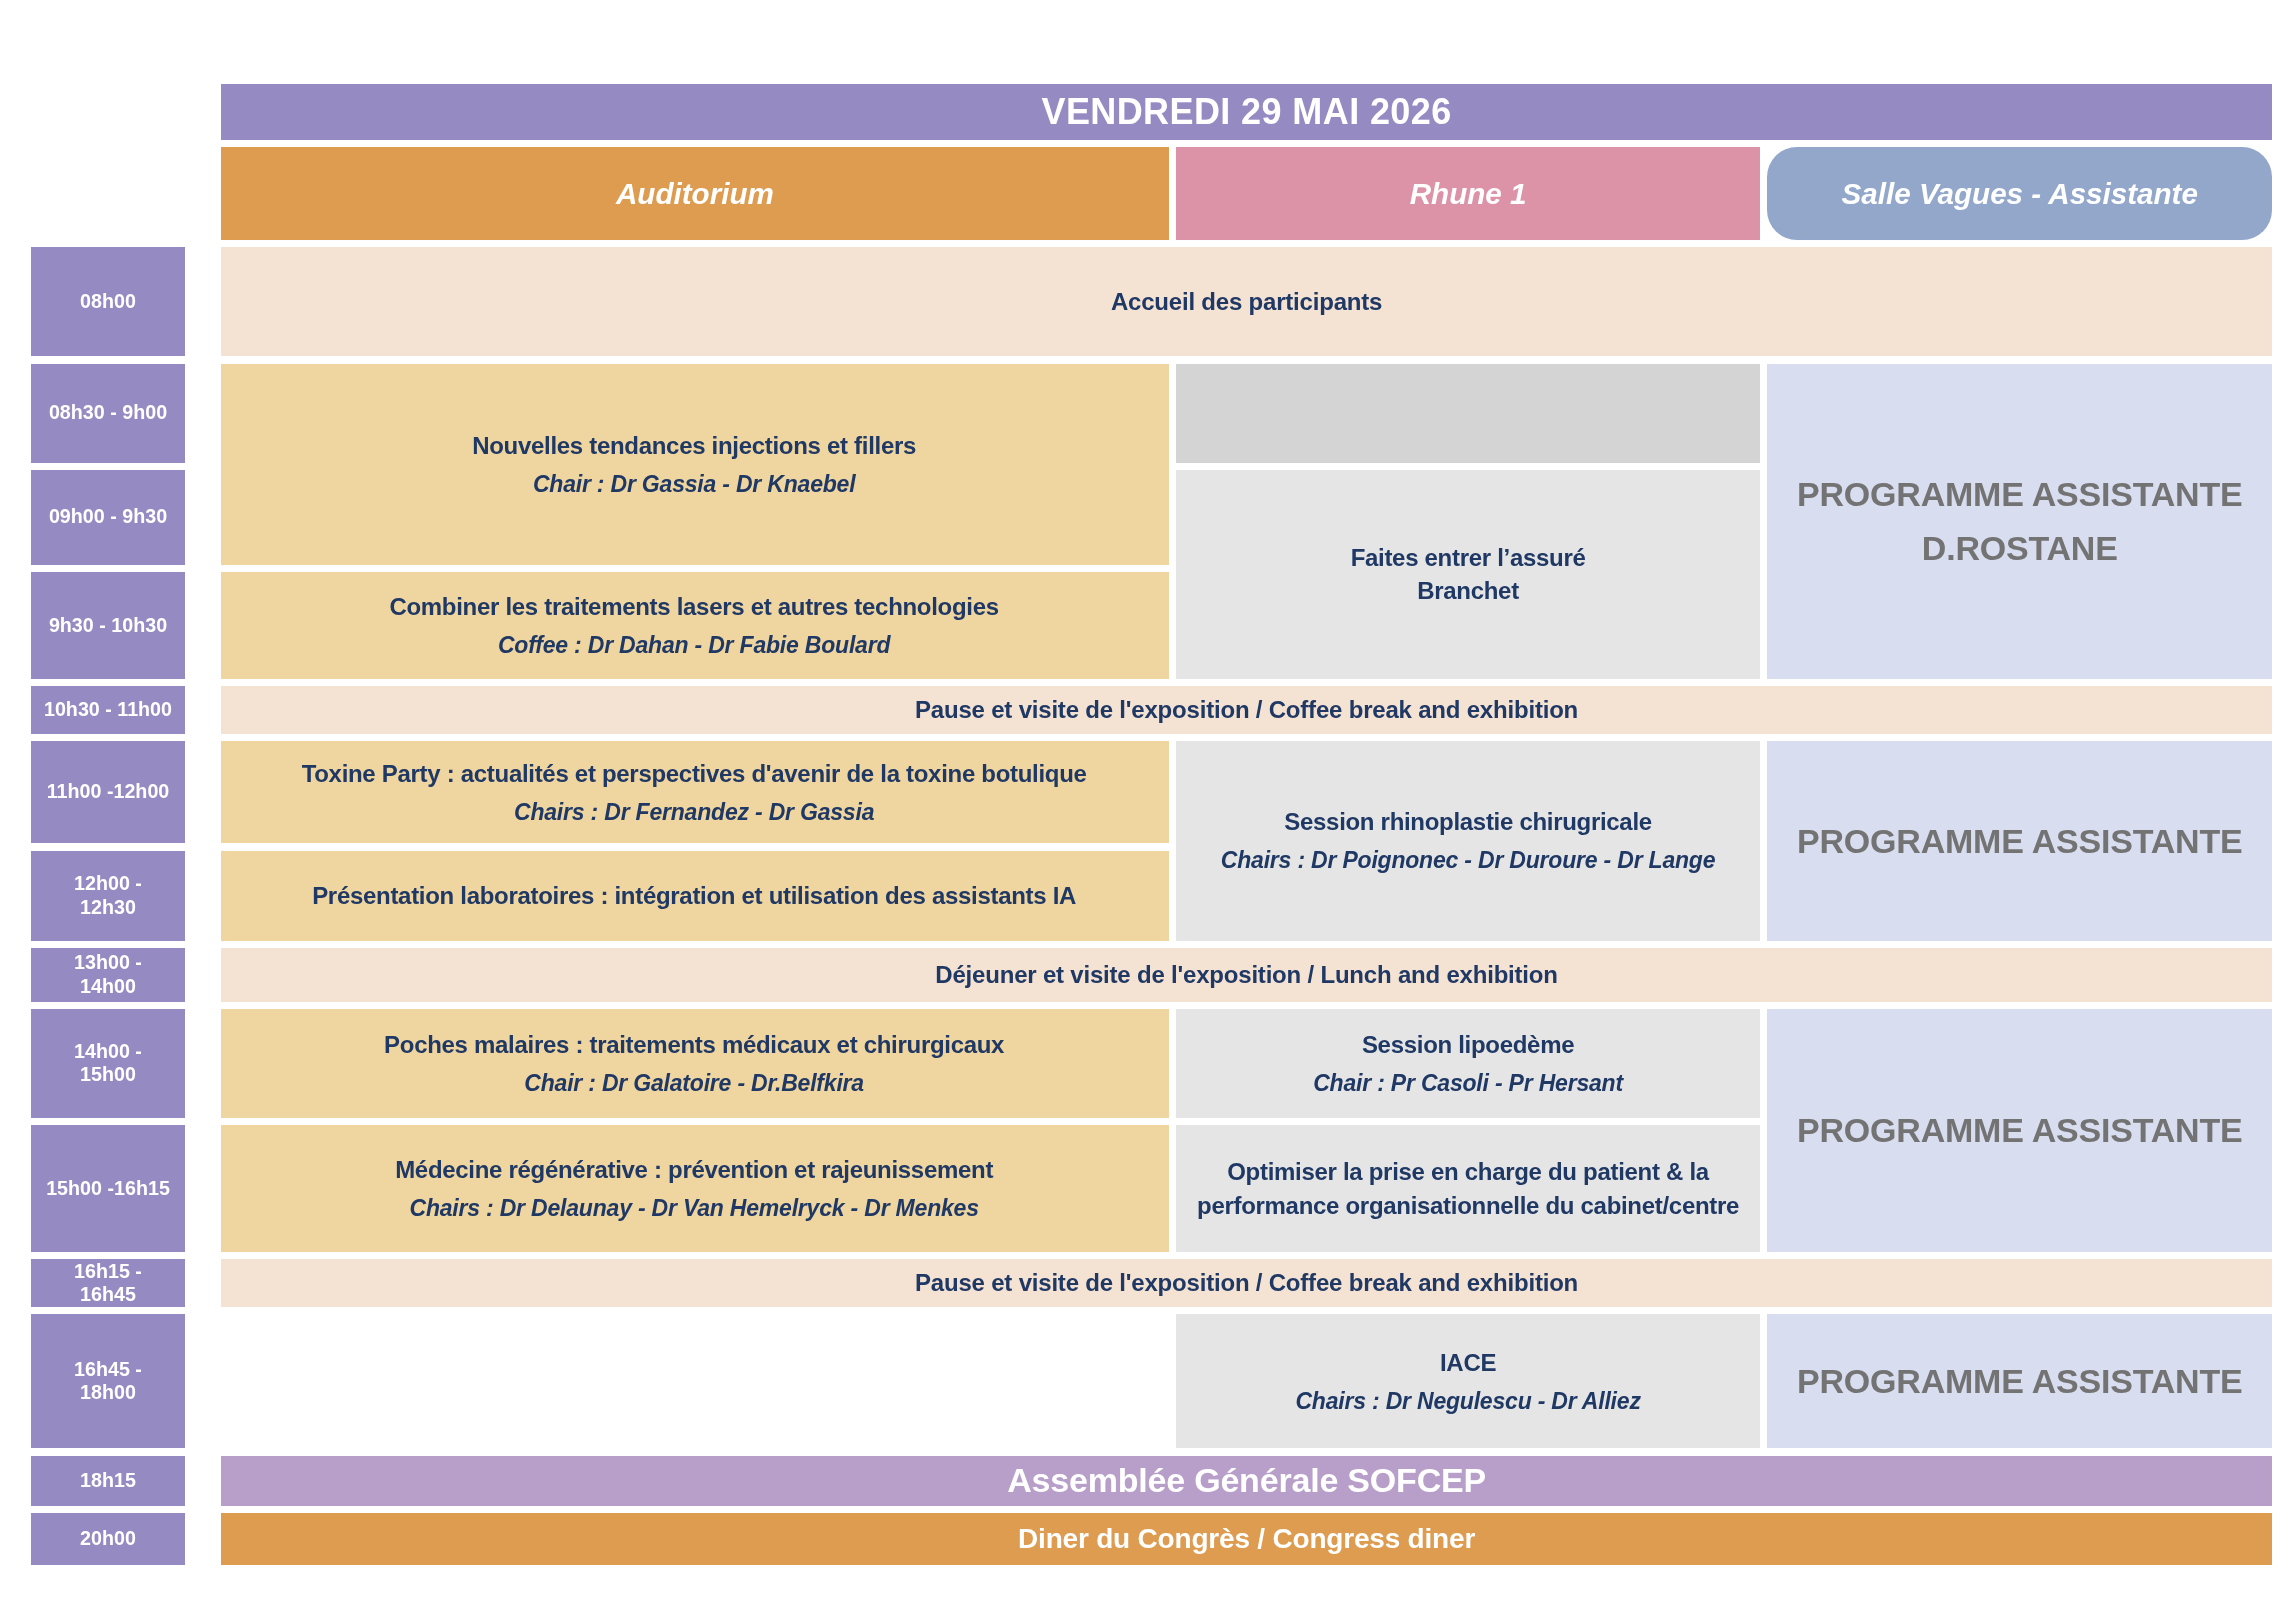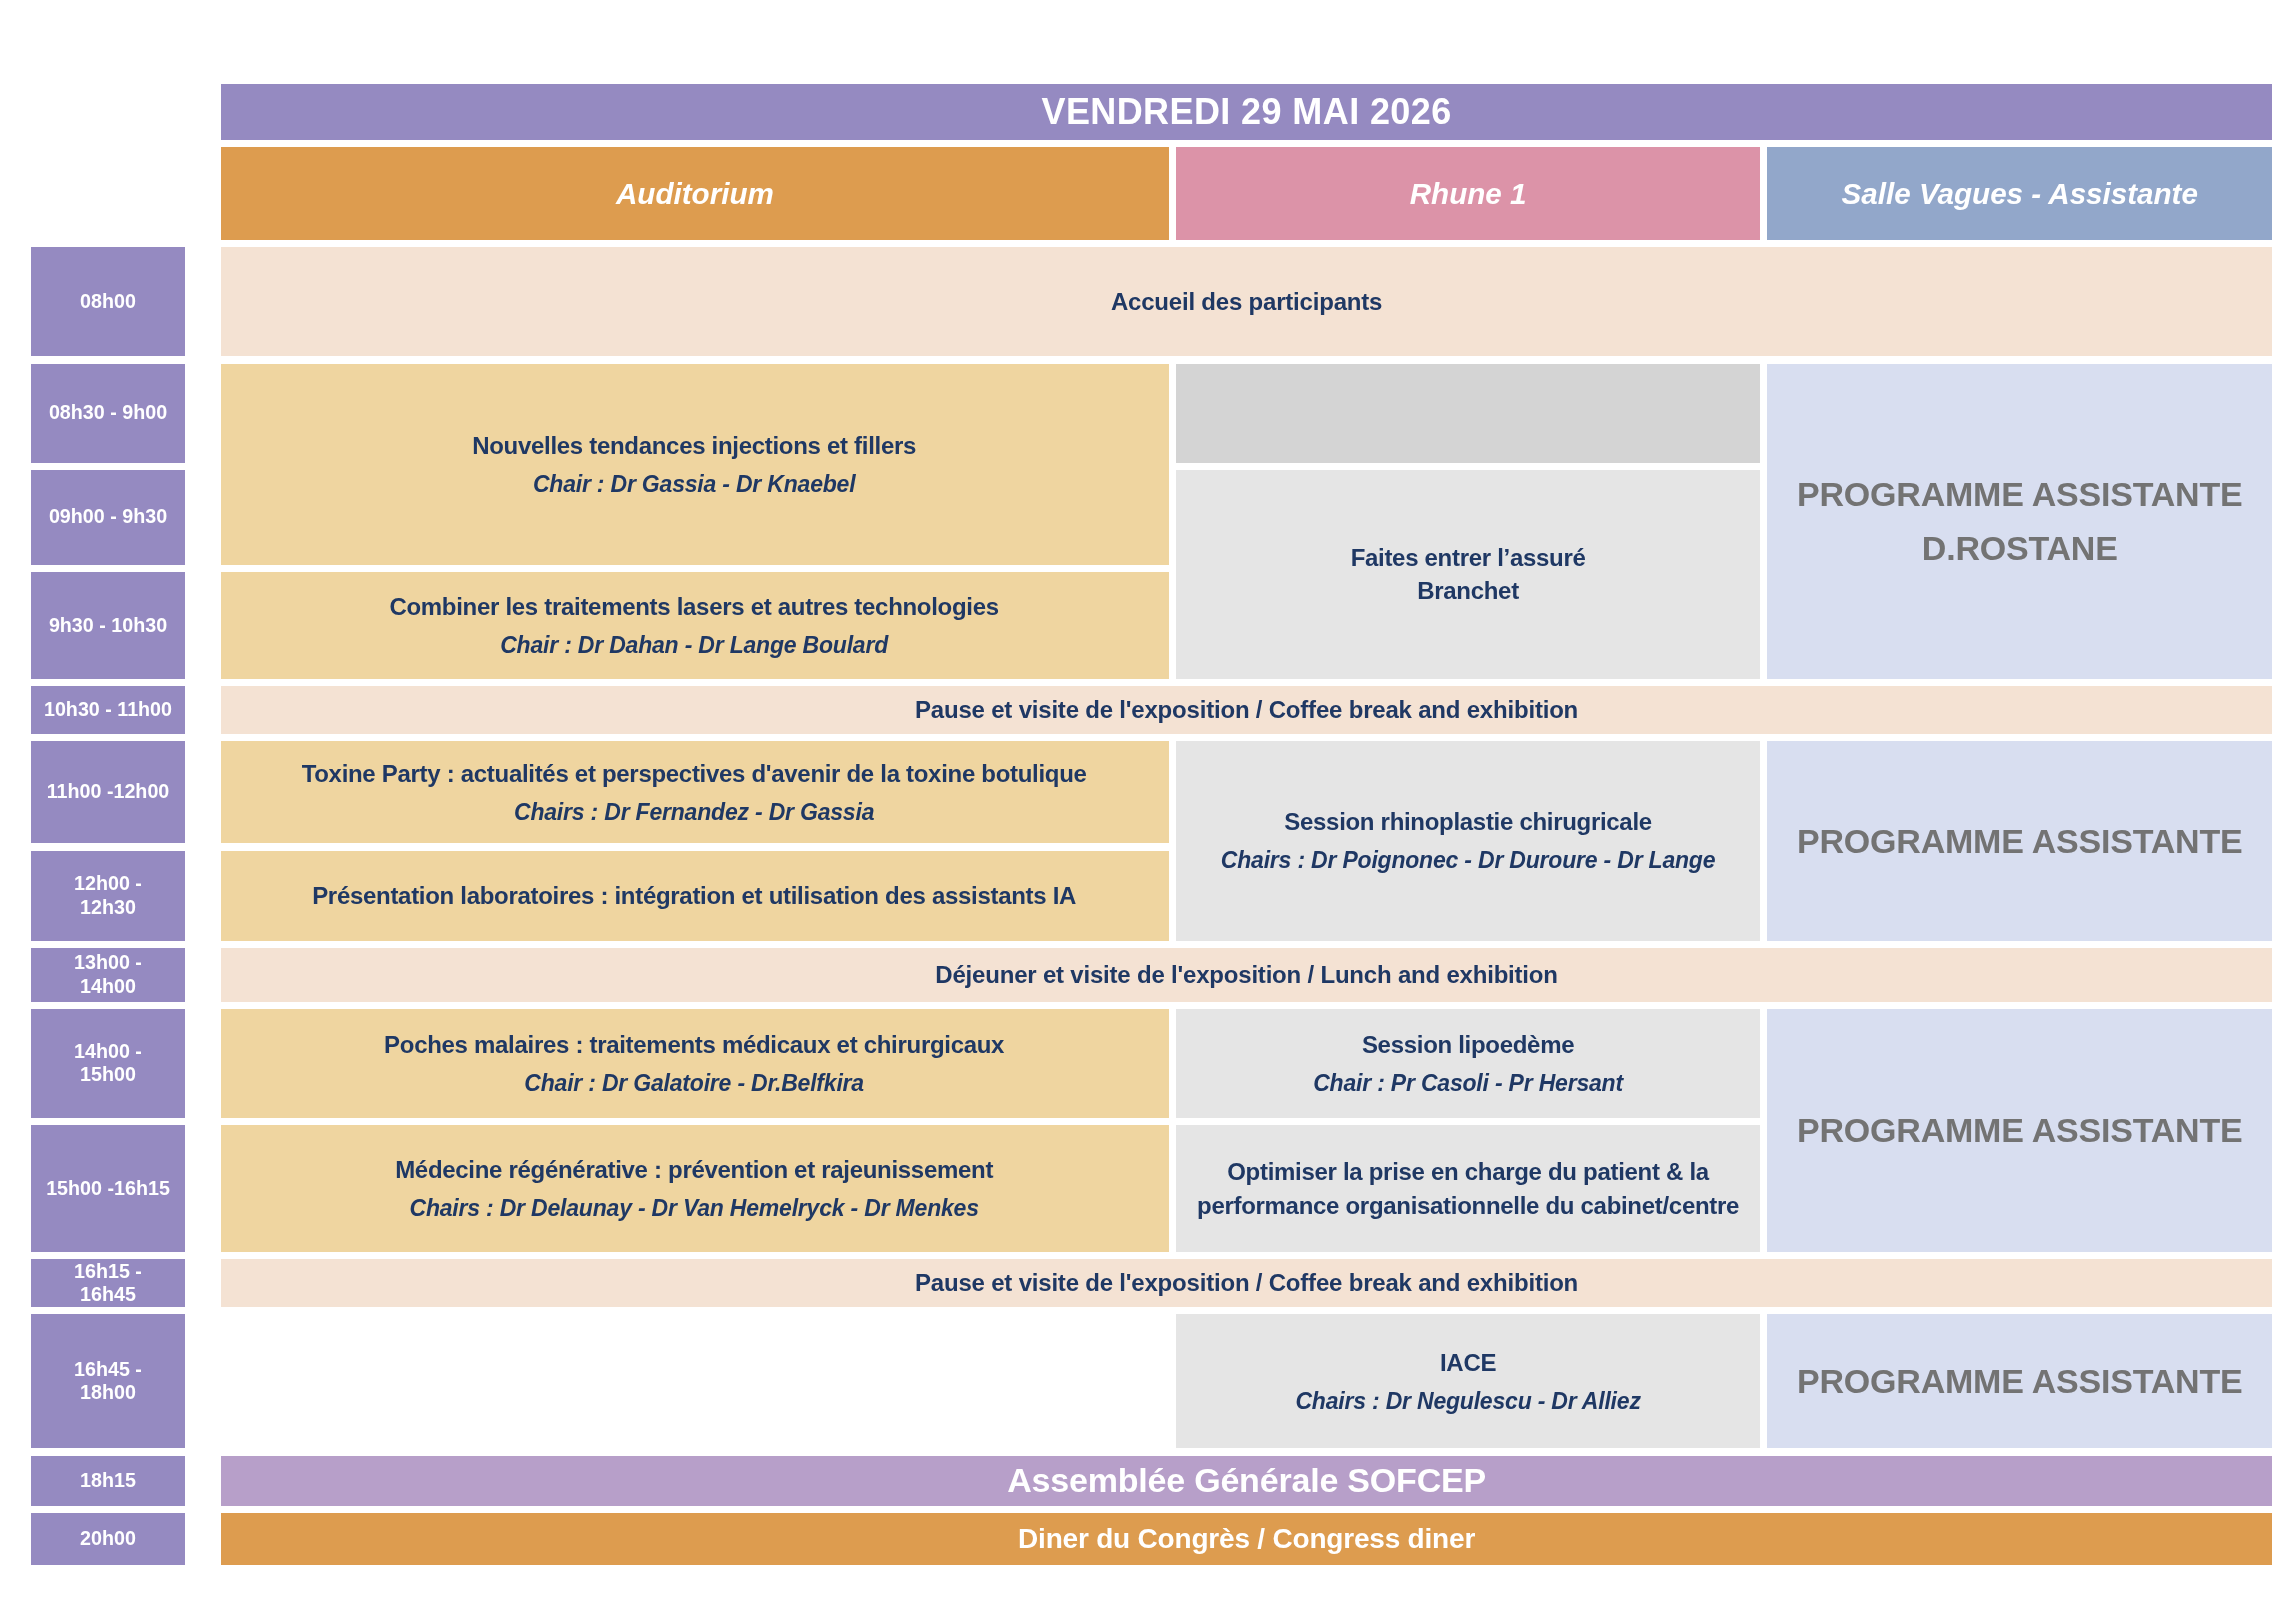--- a/index.html
+++ b/index.html
@@ -19,21 +19,21 @@
   .cell{
     display:flex;flex-direction:column;justify-content:center;
     text-align:center;box-sizing:border-box;padding:5.4px 12.5px;
   }
   
   .purple   {background:#958AC1;}
   .tan      {background:#EFD5A0;padding-left:11px;}
   .orange   {background:#DD9C4F;}
   .pink     {background:#DC93A8;}
   .pinklight{background:#e5e5e5;}
-  .blue     {background:#92A7CA;}
+  .blue     {background:#92A7CA;border-radius:30px;}
   .bluelight{background:#D8DEF0;}
   .peach    {background:#F4E2D3;}
   .gray     {background:#D4D4D4;}
   .agpurple {background:#B79FC9;}
   
   .day-title{color:#ffffff;font-weight:bold;font-size:36px;letter-spacing:0.4px;}
   .colhead  {color:#ffffff;font-weight:bold;font-style:italic;font-size:29.6px;}
   .time     {color:#ffffff;font-weight:bold;font-size:19.7px;line-height:1.2;}
   .stitle   {color:#1F3864;font-weight:bold;font-size:24px;line-height:1.4;letter-spacing:-0.3px;}
   .schairs  {color:#1F3864;font-style:italic;font-weight:600;font-size:23px;line-height:1.4;margin-top:5.4px;letter-spacing:-0.2px;}
@@ -87,21 +87,21 @@
   <div class="cell pinklight" style="grid-area:5/4/7/5">
     <div class="stitle">Faites entrer l’assuré</div>
     <div class="stitle">Branchet</div>
   </div>
 
   <div class="cell purple" style="grid-area:6/1/7/2">
     <div class="time">9h30 - 10h30</div>
   </div>
   <div class="cell tan" style="grid-area:6/3/7/4">
     <div class="stitle">Combiner les traitements lasers et autres technologies</div>
-    <div class="schairs">Chair : Dr Dahan - Dr Lange Boulard</div>
+    <div class="schairs">Coffee : Dr Dahan - Dr Fabie Boulard</div>
   </div>
 
   <div class="cell purple" style="grid-area:7/1/8/2">
     <div class="time">10h30 - 11h00</div>
   </div>
   <div class="cell peach" style="grid-area:7/3/8/6">
     <div class="break-t">Pause et visite de l'exposition / Coffee break and exhibition</div>
   </div>
 
   <div class="cell purple" style="grid-area:8/1/9/2">

